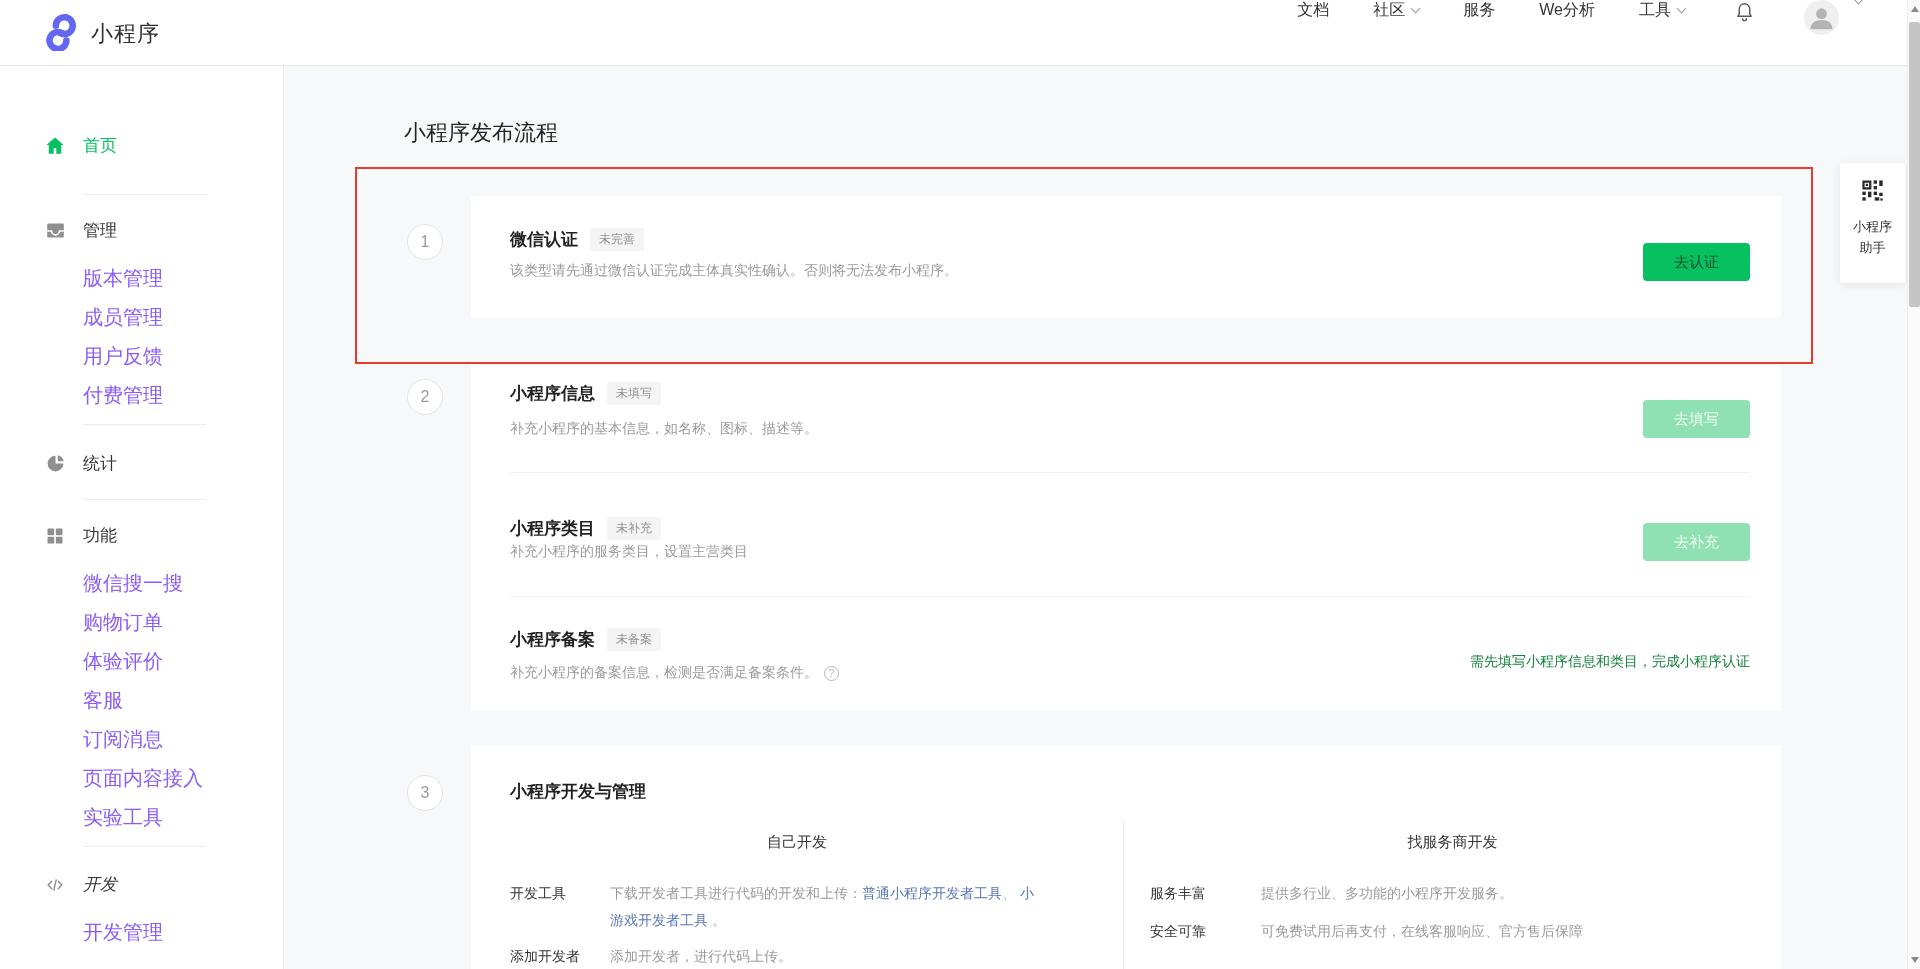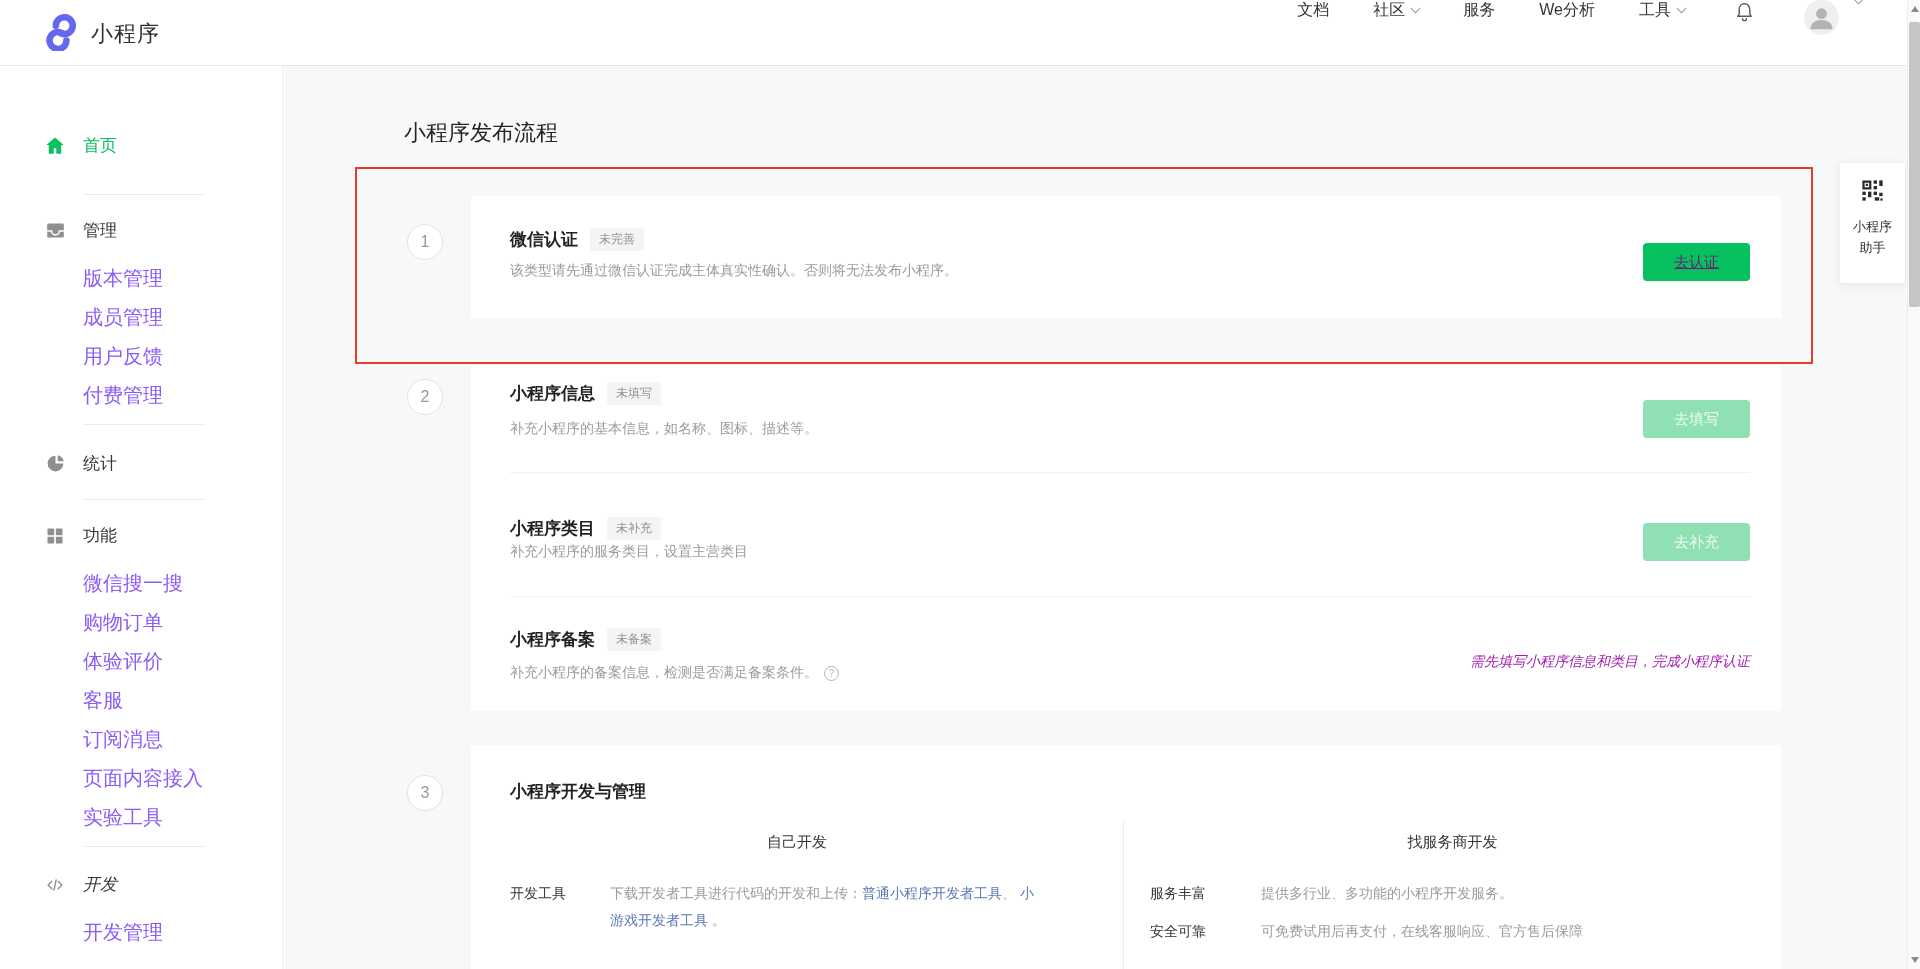--- a/index.html
+++ b/index.html
@@ -49,24 +49,24 @@
             border:1px solid #e3e3e3; background:#fff; color:#9a9a9a; font-size:16px;
             display:flex; align-items:center; justify-content:center; }
   .cir1 { top:158px; } .cir2 { top:313px; } .cir3 { top:709px; }
   .c-title { position:absolute; left:39px; font-size:17px; font-weight:600; color:#222;
              display:flex; align-items:center; }
   .badge { font-size:12px; font-weight:400; color:#919191; background:#f4f4f4;
            padding:3px 9px; border-radius:2px; margin-left:12px; }
   .c-desc { position:absolute; left:39px; font-size:14px; color:#9b9b9b; display:flex; align-items:center; }
   .btn { position:absolute; right:31px; width:107px; height:38px; border:none; border-radius:4px;
          font-size:15px; font-family:inherit; cursor:pointer; }
-  .btn-primary { background:#07c160; color:#701a75;text-decoration:underline; }
+  .btn-primary { background:#07c160; color:#14532d; }
   .btn-disabled { background:#8fe0b2; color:rgba(255,255,255,.85); cursor:default; }
   .sec-div { position:absolute; left:39px; right:31px; height:1px; background:#f0f0f0; }
-  .note { position:absolute; right:31px; font-size:14px; color:#a21caf;font-style:italic; }
+  .note { position:absolute; right:31px; font-size:14px; color:#15803d; }
   .help { display:inline-flex; width:15px; height:15px; border:1px solid #b5b5b5; border-radius:50%;
           color:#b5b5b5; font-size:10px; align-items:center; justify-content:center; margin-left:6px; cursor:pointer; }
 
   
   .cols { position:absolute; left:0; right:0; top:75px; bottom:0; display:flex; }
   .col { padding-top:0; }
   .col-l { width:653px; border-right:1px solid #ececec; padding-left:39px; }
   .col-r { flex:1; padding-left:26px; }
   .col-hdr { text-align:center; font-size:15px; color:#353535; line-height:22px; margin:11px 0 27px; }
   .col-l .col-hdr { margin-left:-39px; }
@@ -269,20 +269,24 @@
     </section>
 
     <section class="card card3">
       <div class="c-title" style="top:35px;">小程序开发与管理</div>
       <div class="cols">
         <div class="col col-l">
           <div class="col-hdr">自己开发</div>
           <div class="drow">
             <span class="rl">开发工具</span>
             <span class="rt"><span>下载开发者工具进行代码的开发和上传：</span><a class="lnk">普通小程序开发者工具</a><span>、 </span><a class="lnk">小游戏开发者工具</a><span> 。</span></span>
+          </div>
+          <div class="drow">
+            <span class="rl">添加开发者</span>
+            <span class="rt">添加开发者，进行代码上传。</span>
           </div>
         </div>
         <div class="col col-r">
           <div class="col-hdr">找服务商开发</div>
           <div class="drow">
             <span class="rl">服务丰富</span>
             <span class="rt">提供多行业、多功能的小程序开发服务。</span>
           </div>
           <div class="drow">
             <span class="rl">安全可靠</span>

